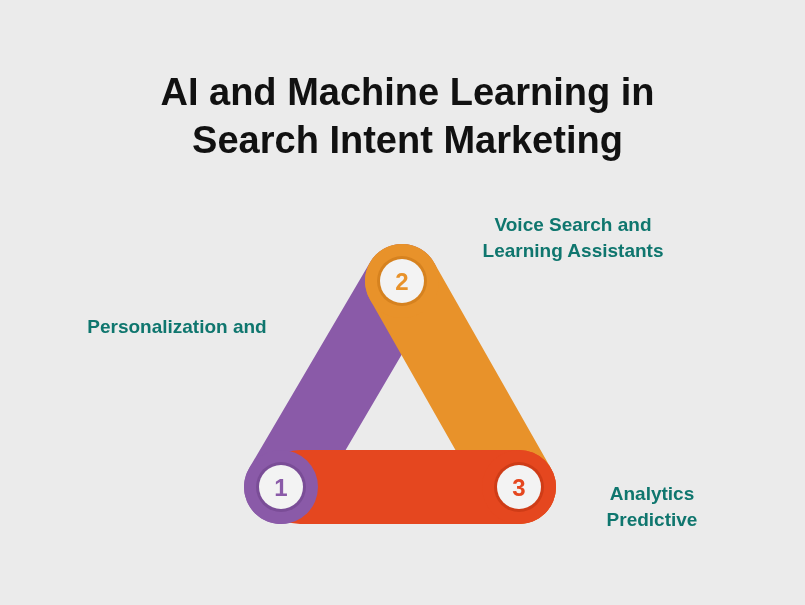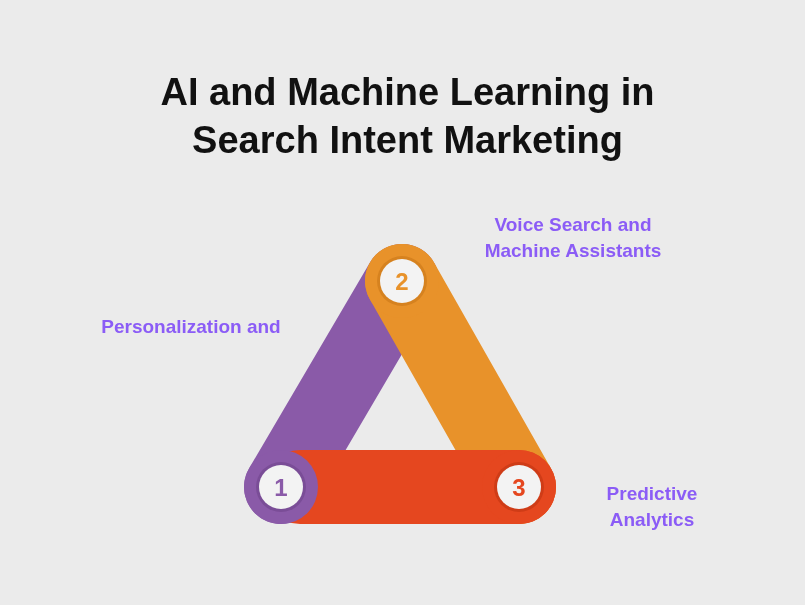--- a/index.html
+++ b/index.html
@@ -1,18 +1,18 @@
 <!DOCTYPE html>
 <html><head>
 <meta charset="utf-8">
 <style>
   html, body { margin:0; padding:0; }
   body { width:805px; height:605px; background:#ebebeb; position:relative; overflow:hidden; font-family:"Liberation Sans", sans-serif; }
   .title { position:absolute; left:0; top:68px; width:815px; text-align:center; font-size:38px; line-height:48px; font-weight:700; color:#111; }
-  .label { position:absolute; font-size:19px; line-height:26px; font-weight:700; color:#8b5cf6; text-align:center; }
+  .label { position:absolute; font-size:19px; line-height:26px; font-weight:700; color:#0f766e; text-align:center; }
   svg.diagram { position:absolute; left:0; top:0; }
   .num { font-family:"Liberation Sans", sans-serif; font-weight:700; font-size:24px; }
 </style>
 </head>
 <body>
 
 <div class="title">
   <div>AI and Machine Learning in</div>
   <div>Search Intent Marketing</div>
 </div>
@@ -42,25 +42,25 @@
     <circle cx="402" cy="281" r="22" fill="#f3f3f3"></circle>
     <text class="num" x="402" y="290" text-anchor="middle" fill="#e8922a">2</text>
   </g>
   <g>
     <circle cx="519" cy="487" r="25" fill="#cf3c17"></circle>
     <circle cx="519" cy="487" r="22" fill="#f3f3f3"></circle>
     <text class="num" x="519" y="496" text-anchor="middle" fill="#e5471f">3</text>
   </g>
 </svg>
 
-<div class="label" style="left:32px; top:314px; width:318px;">
+<div class="label" style="left:18px; top:314px; width:318px;">
   <div>Personalization and</div>
 </div>
 
 <div class="label" style="left:462px; top:212px; width:222px;">
   <div>Voice Search and</div>
-  <div>Machine Assistants</div>
+  <div>Learning Assistants</div>
 </div>
 
 <div class="label" style="left:588px; top:481px; width:128px;">
+  <div>Analytics</div>
   <div>Predictive</div>
-  <div>Analytics</div>
 </div>
 
 </body></html>

